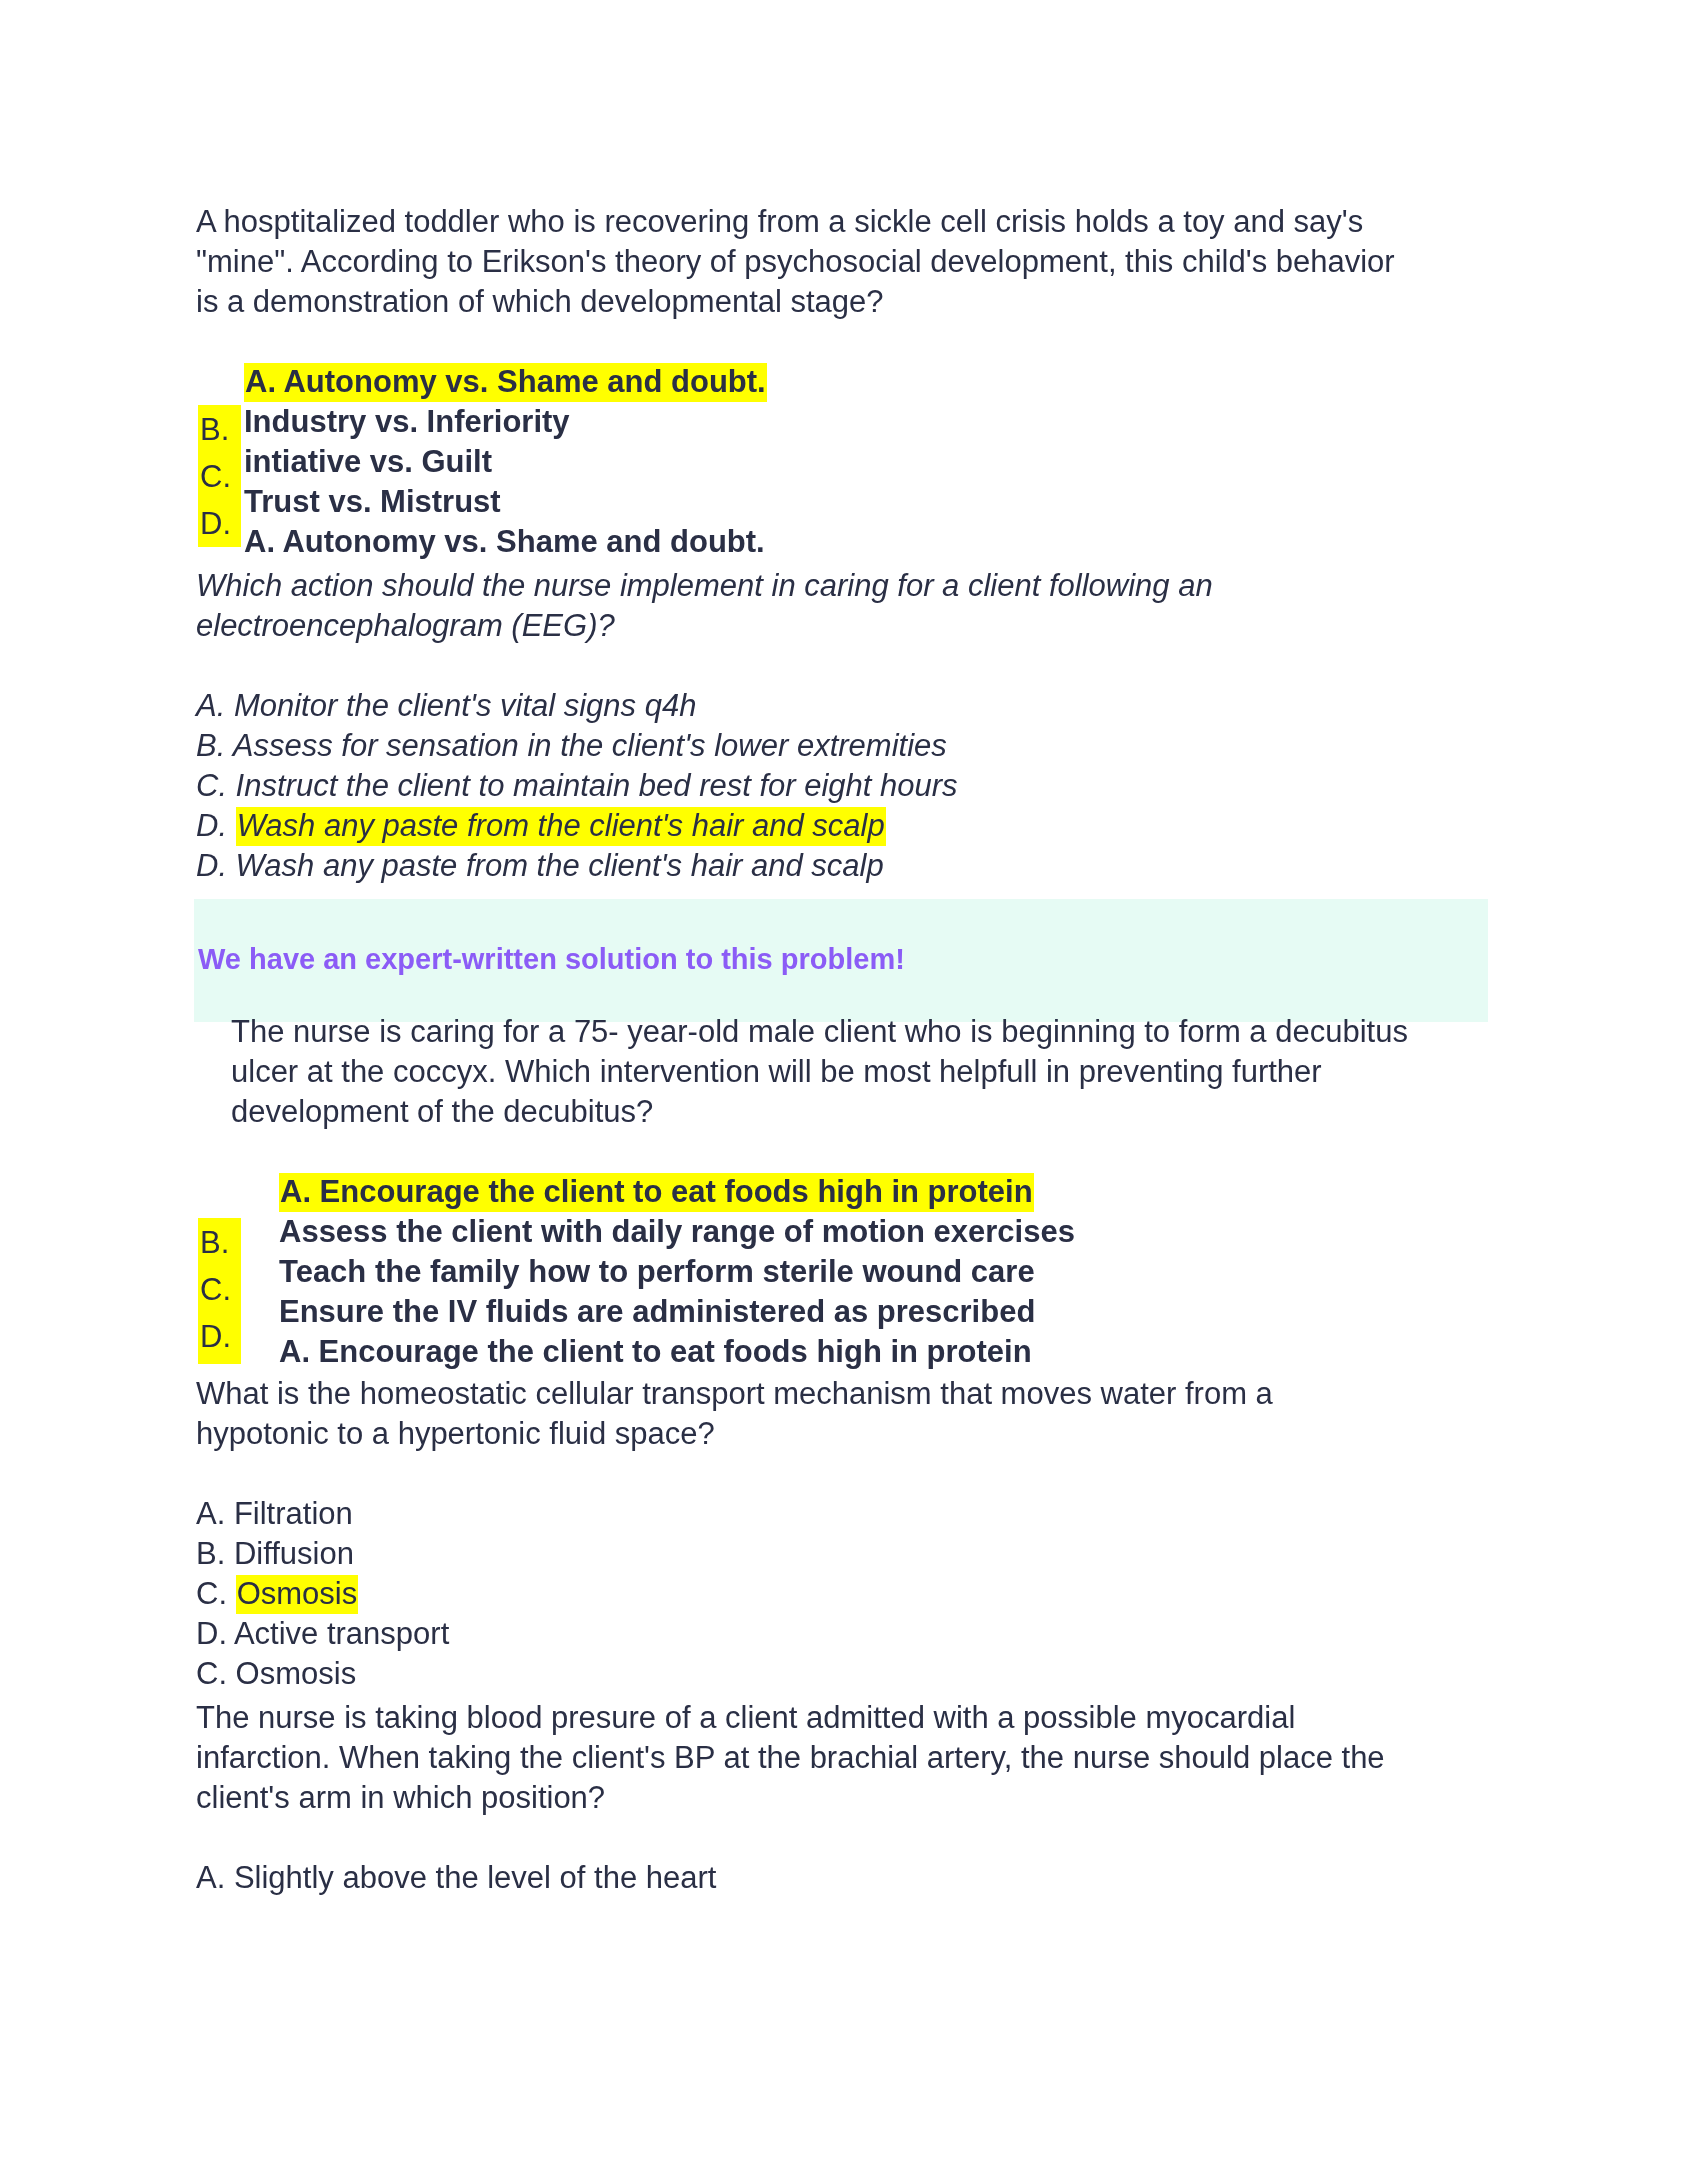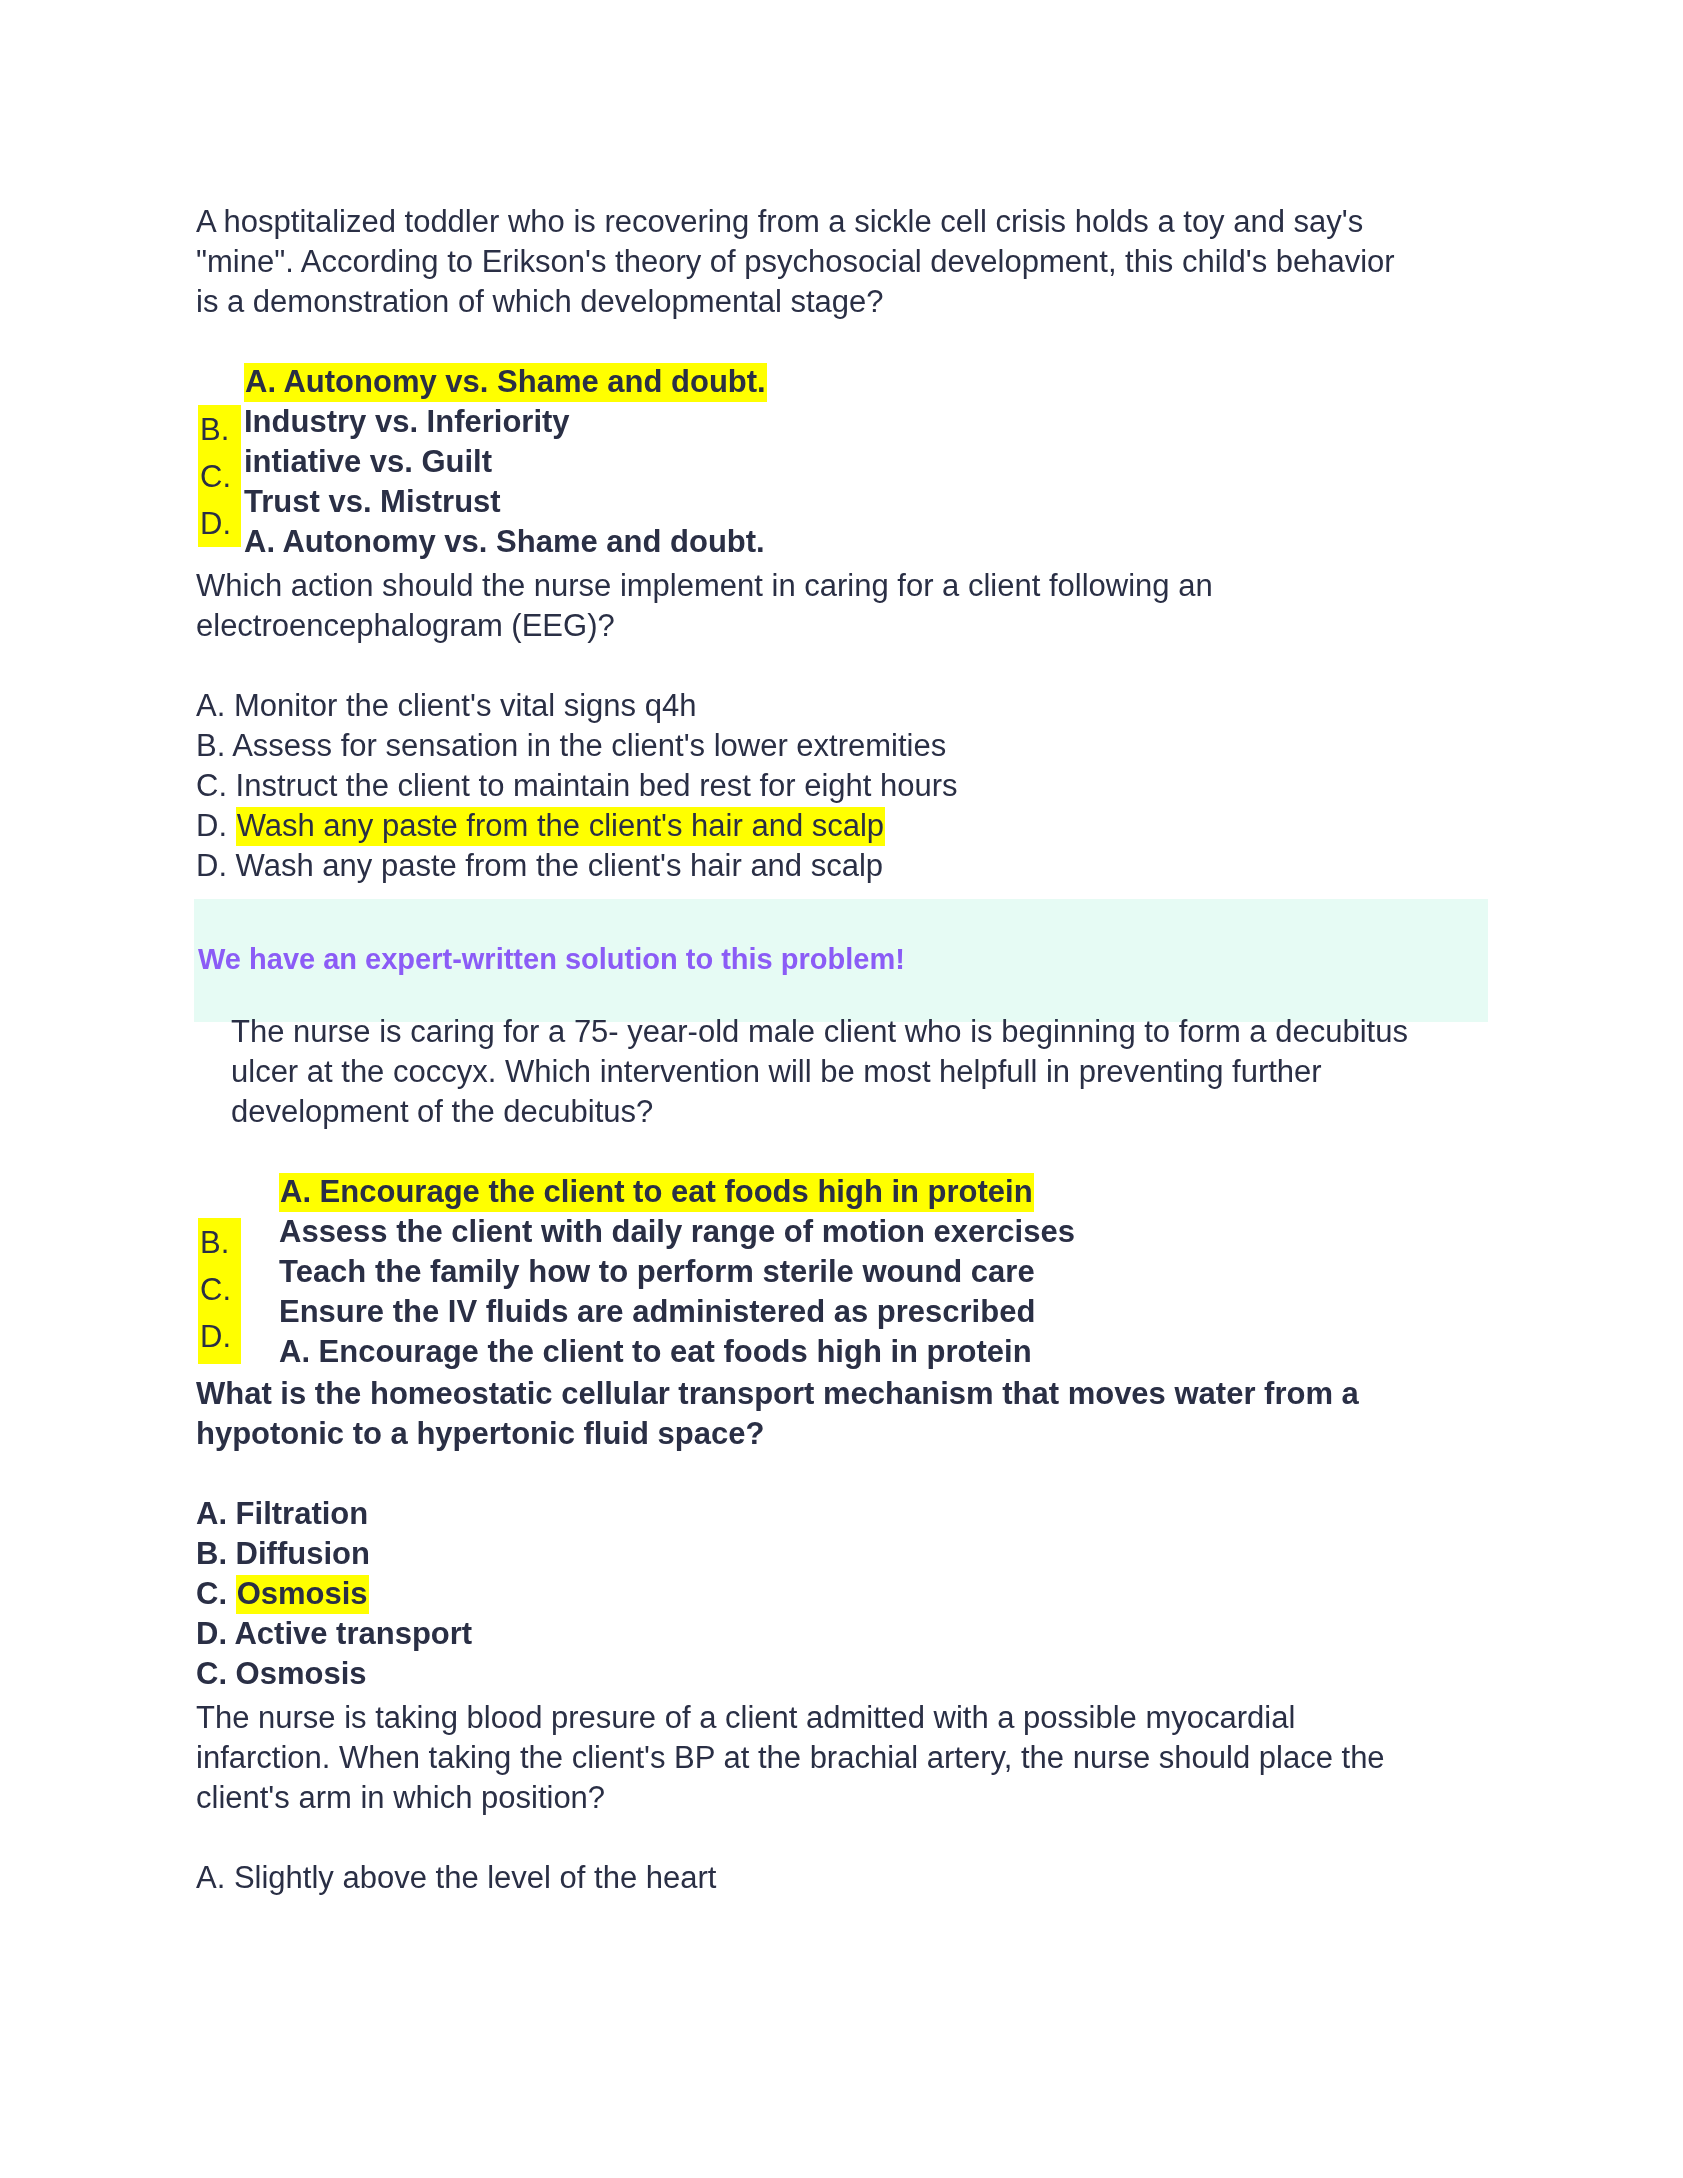--- a/index.html
+++ b/index.html
@@ -34,21 +34,21 @@
     <span class="line indent">intiative vs. Guilt</span>
     <span class="line indent">Trust vs. Mistrust</span>
     <span class="line indent">A. Autonomy vs. Shame and doubt.</span>
   </div>
   <div class="letters" style="top:405px; height:142px; padding-top:1px;">
     <span>B.</span>
     <span>C.</span>
     <span>D.</span>
   </div>
 
-  <div class="block" style="top:566px;">
+  <div class="block" style="top:566px;font-style:italic;">
     <span class="line">Which action should the nurse implement in caring for a client following an</span>
     <span class="line">electroencephalogram (EEG)?</span>
     <div class="blank"></div>
     <span class="line">A. Monitor the client's vital signs q4h</span>
     <span class="line">B. Assess for sensation in the client's lower extremities</span>
     <span class="line">C. Instruct the client to maintain bed rest for eight hours</span>
     <span class="line"><span>D. </span><span class="hl">Wash any paste from the client's hair and scalp</span></span>
     <span class="line">D. Wash any paste from the client's hair and scalp</span>
   </div>
 
@@ -66,21 +66,21 @@
     <span class="line indent">Teach the family how to perform sterile wound care</span>
     <span class="line indent">Ensure the IV fluids are administered as prescribed</span>
     <span class="line indent">A. Encourage the client to eat foods high in protein</span>
   </div>
   <div class="letters" style="top:1218px; height:146px; padding-top:1px;">
     <span>B.</span>
     <span>C.</span>
     <span>D.</span>
   </div>
 
-  <div class="block" style="top:1374px;font-weight:bold;">
+  <div class="block" style="top:1374px;">
     <span class="line">What is the homeostatic cellular transport mechanism that moves water from a</span>
     <span class="line">hypotonic to a hypertonic fluid space?</span>
     <div class="blank"></div>
     <span class="line">A. Filtration</span>
     <span class="line">B. Diffusion</span>
     <span class="line"><span>C. </span><span class="hl">Osmosis</span></span>
     <span class="line">D. Active transport</span>
     <span class="line">C. Osmosis</span>
   </div>
 

